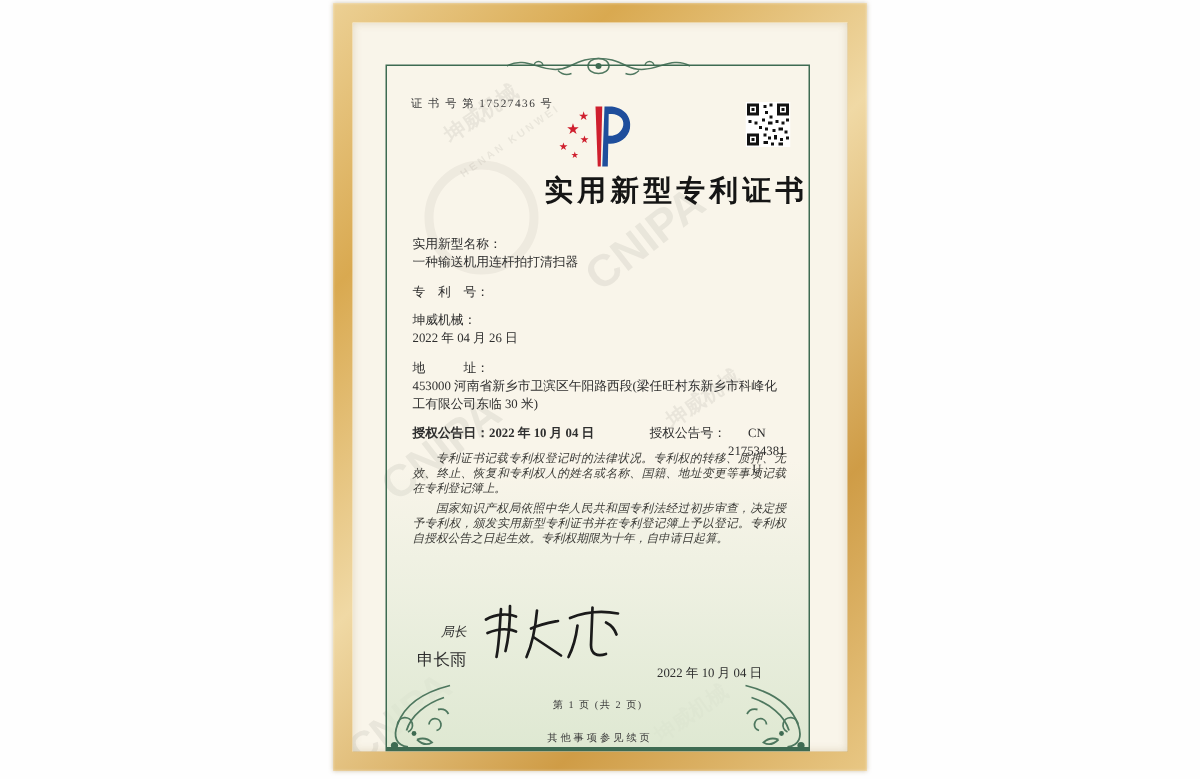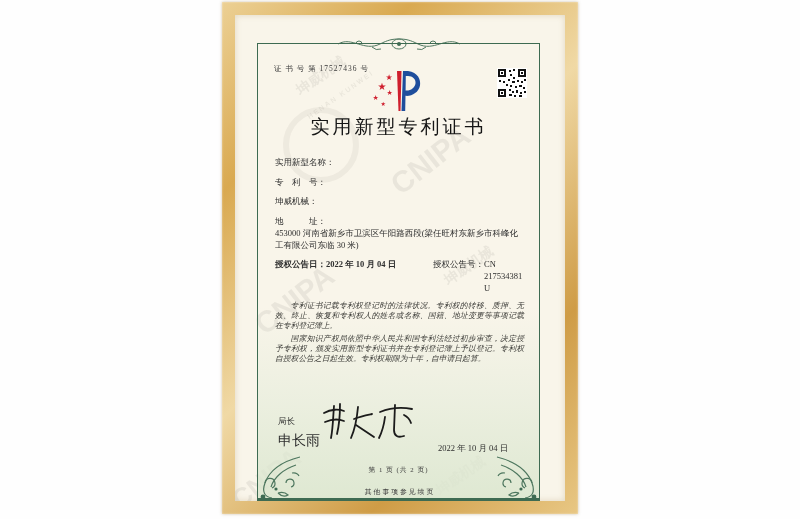--- a/index.html
+++ b/index.html
@@ -31,37 +31,37 @@
   }
   .top-ornament{position:absolute;left:50%;top:-11px;transform:translateX(-50%);z-index:3;}
   .corner-flourish{position:absolute;bottom:-3px;z-index:3;}
   .corner-flourish.left{left:-2px;}
   .corner-flourish.right{right:-2px;transform:scaleX(-1);}
   
   .cert-no{position:absolute;left:16px;top:20px;font-size:7.5px;letter-spacing:1px;color:#3a3a3a;}
   .qr{position:absolute;right:12px;top:24px;width:30px;height:30px;}
   .logo{position:absolute;left:50%;top:24px;transform:translateX(-50%);width:46px;height:46px;}
   .logo .star{position:absolute;color:#cf1f2e;line-height:1;}
-  .title{position:absolute;left:0;right:0;top:70px;text-align:center;
-         font-size:19px;font-weight:400;letter-spacing:3px;color:#151515;}
+  .title{position:absolute;left:0;right:0;top:70px;text-align:right;
+         font-size:19px;font-weight:700;letter-spacing:3px;color:#151515;}
   
   .fields{position:absolute;left:17px;right:14px;top:112px;font-size:8.5px;line-height:12px;color:#2e2e2e;}
   .frow{display:flex;margin-bottom:7.5px;flex-direction:column;}
   .flabel{white-space:nowrap;}
   .fvalue{flex:1;}
   .grant-row{display:flex;margin-bottom:0;}
   .grant-left{width:158px;display:flex;font-weight:bold;}
-  .grant-right{flex:1;display:flex;}
+  .grant-right{flex:1;display:flex;text-align:center;}
   
   .paras{position:absolute;left:17px;right:15px;top:257px;font-size:7.8px;line-height:10px;
          color:#3c3c38;font-style:italic;}
   .paras p{margin:0 0 3px 0;text-indent:2em;text-align:justify;}
   
-  .signer-title{position:absolute;left:20px;top:372px;font-size:8.5px;color:#2e2e2e;}
-  .signer-name{position:absolute;left:20px;top:388px;font-size:14px;color:#2e2e2e;}
+  .signer-title{position:absolute;left:36px;top:372px;font-size:8.5px;color:#2e2e2e;font-style:italic;}
+  .signer-name{position:absolute;left:20px;top:388px;font-size:11px;color:#2e2e2e;}
   .signature{position:absolute;left:62px;top:356px;}
   .issue-date{position:absolute;left:180px;top:399px;font-size:8.5px;color:#2e2e2e;}
   .page-info{position:absolute;left:0;right:0;top:421px;text-align:center;font-size:6.8px;
              letter-spacing:1px;color:#3a3a3a;}
   
   .footer-note{position:absolute;left:0;right:0;top:472px;text-align:center;font-size:6.8px;
                letter-spacing:2px;color:#3a3a3a;z-index:2;}
 </style>
 </head>
 <body>
@@ -173,26 +173,28 @@
         <span class="star" style="left:-3px;top:27px;font-size:7px;">★</span>
         <span class="star" style="left:11px;top:22px;font-size:7px;">★</span>
         <span class="star" style="left:5px;top:33px;font-size:6px;">★</span>
       </div>
 
       <div class="title">实用新型专利证书</div>
 
       <div class="fields">
         <div class="frow">
           <span class="flabel">实用新型名称：</span>
+          <span class="fvalue">一种输送机用连杆拍打清扫器</span>
         </div>
         <div class="frow">
           <span class="flabel">专　利　号：</span>
         </div>
         <div class="frow">
           <span class="flabel">坤威机械：</span>
+          <span class="fvalue">2022 年 04 月 26 日</span>
         </div>
         <div class="frow">
           <span class="flabel">地　　　址：</span>
           <span class="fvalue">453000 河南省新乡市卫滨区午阳路西段(梁任旺村东新乡市科峰化工有限公司东临 30 米)</span>
         </div>
         <div class="grant-row">
           <span class="grant-left">
             <span class="flabel">授权公告日：</span>
             <span>2022 年 10 月 04 日</span>
           </span>

